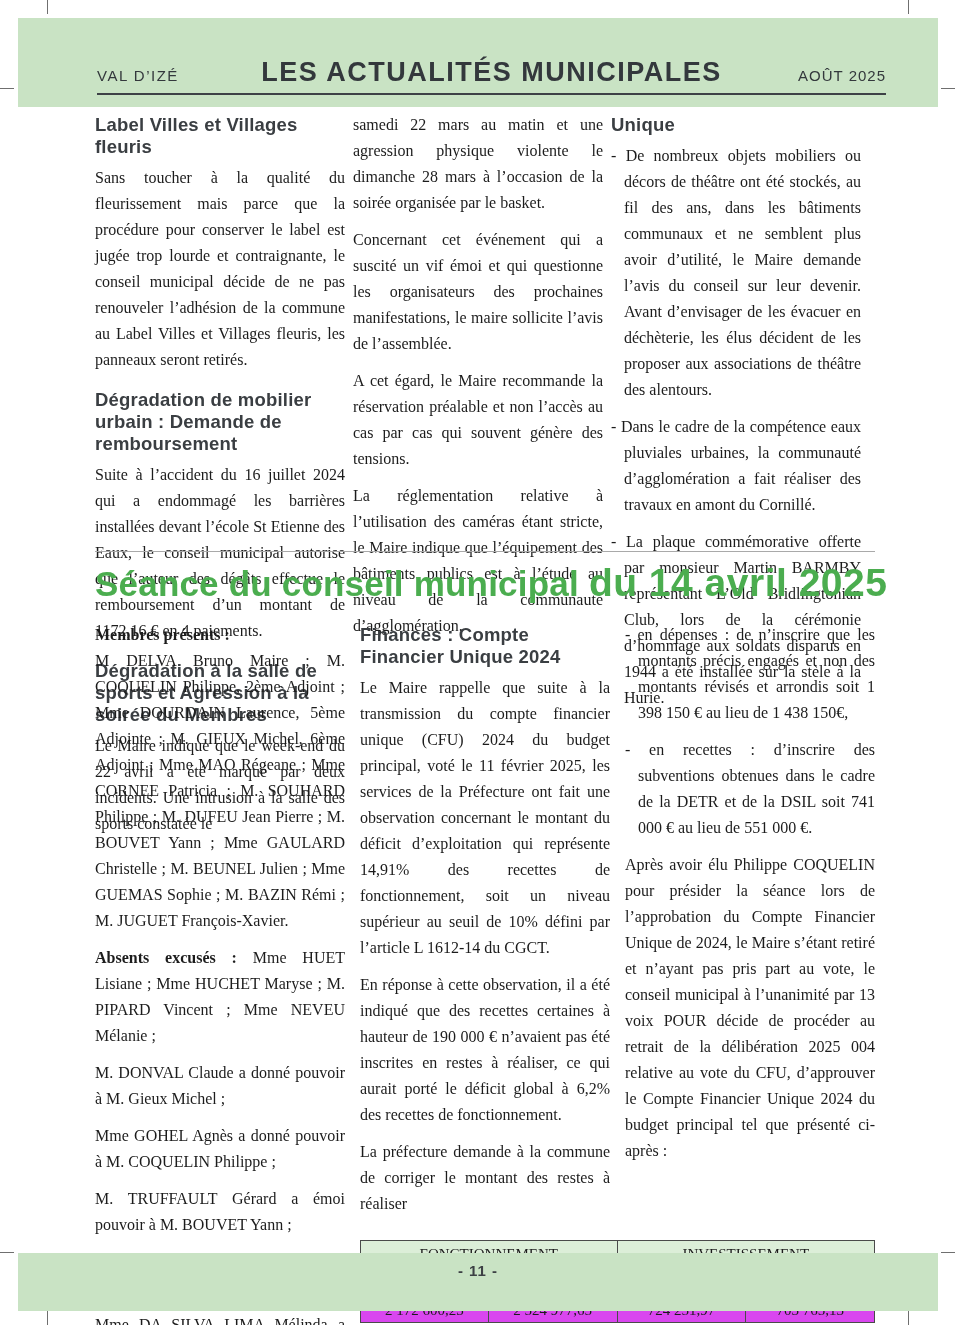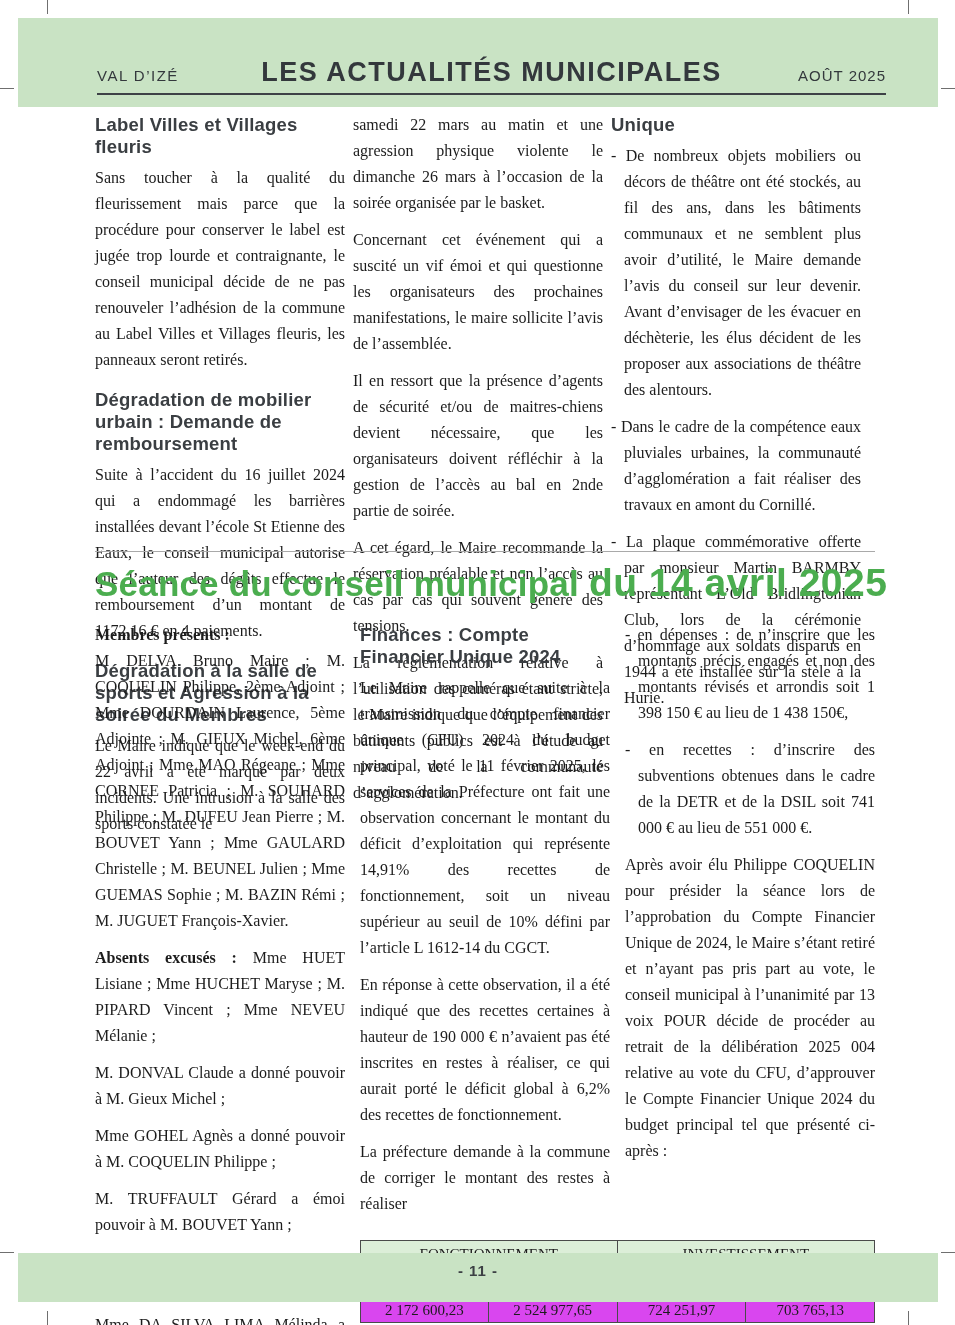--- a/index.html
+++ b/index.html
@@ -13,21 +13,21 @@
   }
   
   .crop { position:absolute; background:#6f6f6f; }
 
   
   .band {
     position:absolute; left:18px; width:920px;
     background:#c9e3c4;
   }
   .band.top { top:18px; height:89px; }
-  .band.bottom { top:1253px; height:49px; }
+  .band.bottom { top:1253px; height:58px; }
   .header-row {
     position:absolute; left:79px; right:52px; bottom:12px;
     display:grid; grid-template-columns:1fr auto 1fr; align-items:baseline;
     border-bottom:2px solid #3d4146; padding-bottom:5px;
     font-family:"Liberation Sans", sans-serif; color:#33383c;
   }
   .header-left { justify-self:start; font-size:15px; letter-spacing:1.5px; font-weight:500; }
   .header-title { justify-self:center; font-size:27px; font-weight:bold; letter-spacing:1.5px; }
   .header-right { justify-self:end; font-size:15px; letter-spacing:1px; font-weight:500; }
 
@@ -107,23 +107,22 @@
 <section class="three-col top-section">
   <div class="col">
     <h3 class="article-heading first">Label Villes et Villages fleuris</h3>
     <p class="body-text">Sans toucher à la qualité du fleurissement mais parce que la procédure pour conserver le label est jugée trop lourde et contraignante, le conseil municipal décide de ne pas renouveler l’adhésion de la commune au Label Villes et Villages fleuris, les panneaux seront retirés.</p>
     <h3 class="article-heading">Dégradation de mobilier urbain : Demande de remboursement</h3>
     <p class="body-text">Suite à l’accident du 16 juillet 2024 qui a endommagé les barrières installées devant l’école St Etienne des Eaux, le conseil municipal autorise que l’auteur des dégâts effectue le remboursement d’un montant de 1172,16 € en 4 paiements.</p>
     <h3 class="article-heading">Dégradation à la salle de sports et Agression à la soirée du Membres</h3>
     <p class="body-text">Le Maire indique que le week-end du 22 avril a été marqué par deux incidents. Une intrusion à la salle des sports constatée le</p>
   </div>
   <div class="col">
-    <p class="body-text">samedi 22 mars au matin et une agression physique violente le dimanche 26 mars à l’occasion de la soirée organisée par le basket.</p>
+    <p class="body-text">samedi 22 mars au matin et une agression physique violente le dimanche 28 mars à l’occasion de la soirée organisée par le basket.</p>
     <p class="body-text">Concernant cet événement qui a suscité un vif émoi et qui questionne les organisateurs des prochaines manifestations, le maire sollicite l’avis de l’assemblée.</p>
-    <p class="body-text">Il en ressort que la présence d’agents de sécurité et/ou de maitres-chiens devient nécessaire, que les organisateurs doivent réfléchir à la gestion de l’accès au bal en 2nde partie de soirée.</p>
     <p class="body-text">A cet égard, le Maire recommande la réservation préalable et non l’accès au cas par cas qui souvent génère des tensions.</p>
     <p class="body-text">La réglementation relative à l’utilisation des caméras étant stricte, le Maire indique que l’équipement des bâtiments publics est à l’étude au niveau de la communauté d’agglomération.</p>
   </div>
   <div class="col">
     <h3 class="article-heading first">Unique</h3>
     <p class="body-text bullet">- De nombreux objets mobiliers ou décors de théâtre ont été stockés, au fil des ans, dans les bâtiments communaux et ne semblent plus avoir d’utilité, le Maire demande l’avis du conseil sur leur devenir. Avant d’envisager de les évacuer en déchèterie, les élus décident de les proposer aux associations de théâtre des alentours.</p>
     <p class="body-text bullet">- Dans le cadre de la compétence eaux pluviales urbaines, la communauté d’agglomération a fait réaliser des travaux en amont du Cornillé.</p>
     <p class="body-text bullet">- La plaque commémorative offerte par monsieur Martin BARMBY représentant L’Old Bridlingtonian Club, lors de la cérémonie d’hommage aux soldats disparus en 1944 a été installée sur la stèle à la Hurie.</p>
   </div>
 </section>

